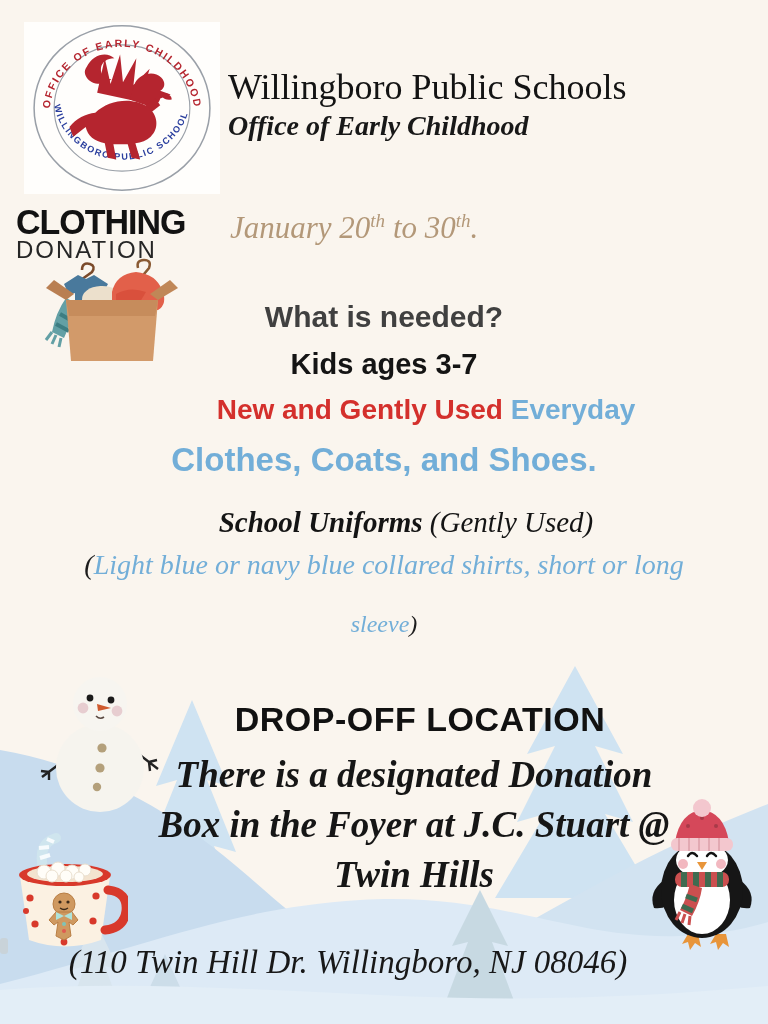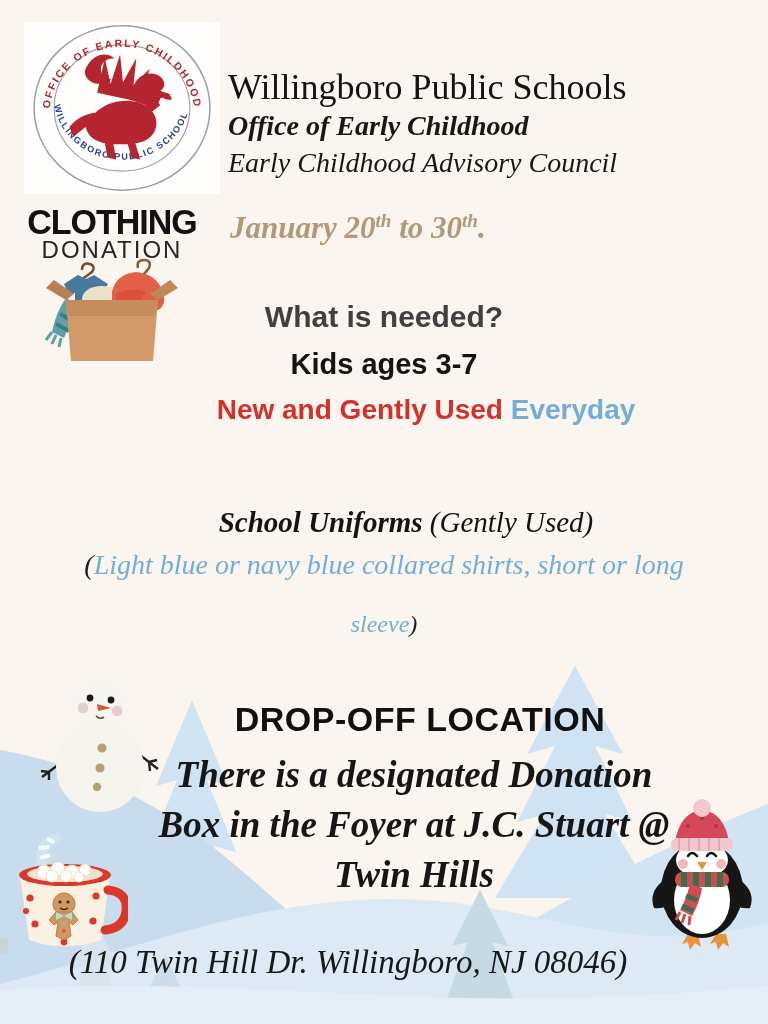--- a/index.html
+++ b/index.html
@@ -10,26 +10,26 @@
     background:#faf5ee;
   }
   
   #logo-box{position:absolute;left:24px;top:22px;width:196px;height:172px;background:#fffefc;}
   #logo-box svg{width:100%;height:100%;}
   #header-text{position:absolute;left:228px;top:66px;width:530px;}
   .hdr-title{font-size:36px;color:#131313;line-height:42px;}
   .hdr-sub1{font-size:28px;font-weight:bold;font-style:italic;color:#181818;line-height:36px;}
   .hdr-sub2{font-size:28px;font-style:italic;color:#181818;line-height:37px;}
   
-  #clothing-head{position:absolute;left:16px;top:203px;width:192px;text-align:center;}
+  #clothing-head{position:absolute;left:16px;top:203px;width:192px;}
   .cl-word1{font-size:34px;font-weight:900;letter-spacing:-1px;color:#121212;line-height:36px;transform:scaleY(1.05);}
   .cl-word2{font-size:24px;font-weight:500;letter-spacing:2px;color:#262626;line-height:22px;}
   #donation-box{position:absolute;left:42px;top:258px;width:140px;height:106px;}
   
-  #date-line{position:absolute;left:230px;top:210px;font-style:italic;font-weight:bold;font-size:31px;color:#b39879;}
+  #date-line{position:absolute;left:230px;top:210px;font-style:italic;font-weight:normal;font-size:31px;color:#b39879;}
   #date-line .sup{font-size:19px;position:relative;top:-11px;}
   
   .cline{position:absolute;left:0;width:768px;text-align:center;}
   #what-line{top:300px;font-size:30px;font-weight:800;color:#404040;}
   #ages-line{top:348px;font-size:29px;font-weight:800;color:#141414;}
   #color-line1{top:394px;font-size:28px;font-weight:800;padding-left:42px;}
   #color-line2{top:441px;font-size:33px;font-weight:800;color:#72aed8;}
   .red-txt{color:#d4302c;}
   .blue-txt{color:#72aed8;}
   #uniform-line{top:506px;font-size:29px;color:#141414;}
@@ -78,21 +78,20 @@
         <path d="M142,74 c6,0 10,3 10,7 c-4,1 -8,0 -10,-3 z"></path>
         <path d="M118,92 l17,-12 5,7 -15,12 z"></path>
         <path d="M72,95 c14,-14 40,-17 55,-6 c11,8 12,23 3,31 c-4,4 -10,6 -16,7 l5,17 -9,-2 -4,-14 h-15 l3,16 -9,-2 -3,-15 c-11,-2 -18,-8 -20,-17 l-13,10 -4,-10 c7,-9 17,-14 27,-15 z"></path>
       </g>
     </svg>
   </div>
 
   <div id="header-text" class="serif">
     <div class="hdr-title">Willingboro Public Schools</div>
     <div class="hdr-sub1">Office of Early Childhood</div>
-    <div class="hdr-sub2">Early Childhood Advisory Council</div>
   </div>
 
   <div id="clothing-head" class="sans">
     <div class="cl-word1">CLOTHING</div>
     <div class="cl-word2">DONATION</div>
   </div>
 
   <div id="donation-box">
     <svg viewBox="0 0 140 106">
 
@@ -119,20 +118,21 @@
 
   <div id="date-line" class="serif">
     <span>January 20</span><span class="sup">th</span><span> to 30</span><span class="sup">th</span><span>.</span>
   </div>
 
   <div id="what-line" class="cline sans">What is needed?</div>
   <div id="ages-line" class="cline sans">Kids ages 3-7</div>
   <div id="color-line1" class="cline sans">
     <span class="red-txt">New and Gently Used</span><span class="blue-txt"> Everyday</span>
   </div>
+  <div id="color-line2" class="cline sans">Clothes, Coats, and  Shoes.</div>
 
   <div id="uniform-line" class="cline serif">
     <span class="uni-bold">School Uniforms</span><span class="uni-rest"> (Gently Used)</span>
   </div>
   <div id="detail-line1" class="cline serif">
     <span class="paren">(</span><span>Light blue or navy blue collared shirts, short or long</span>
   </div>
   <div id="detail-line2" class="cline serif">
     <span>sleeve</span><span class="paren">)</span>
   </div>

